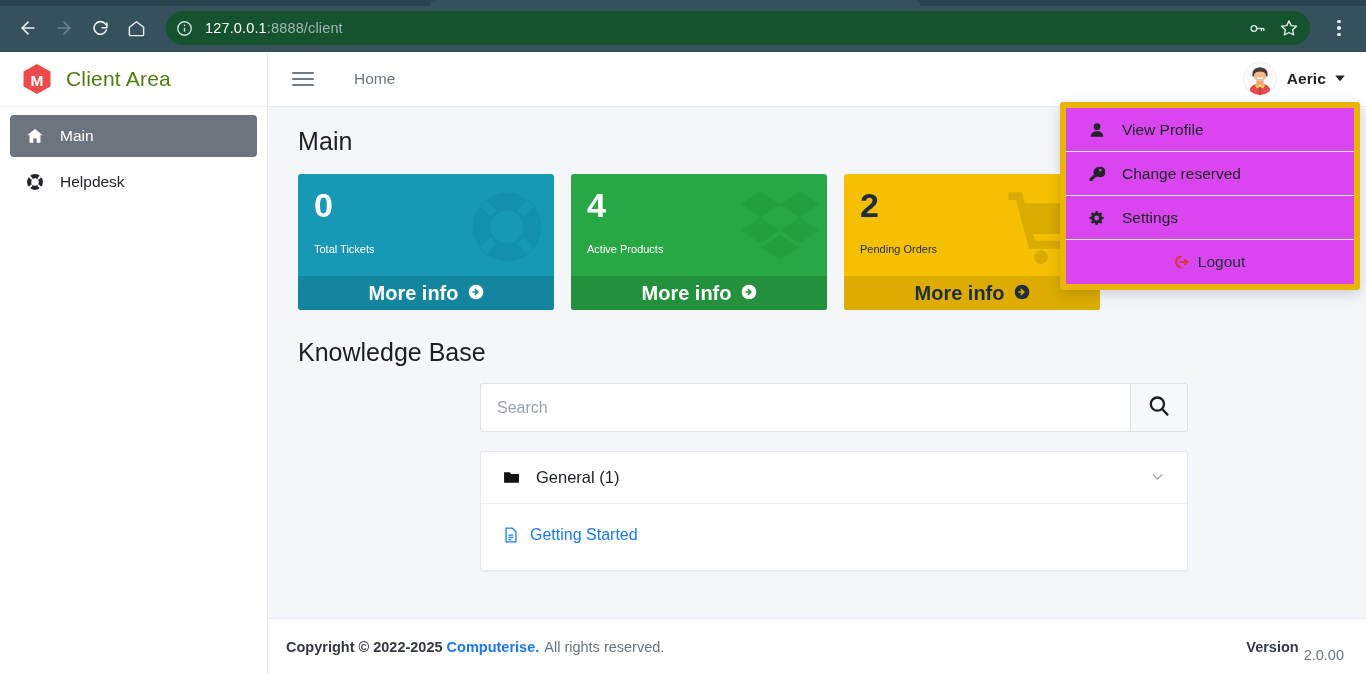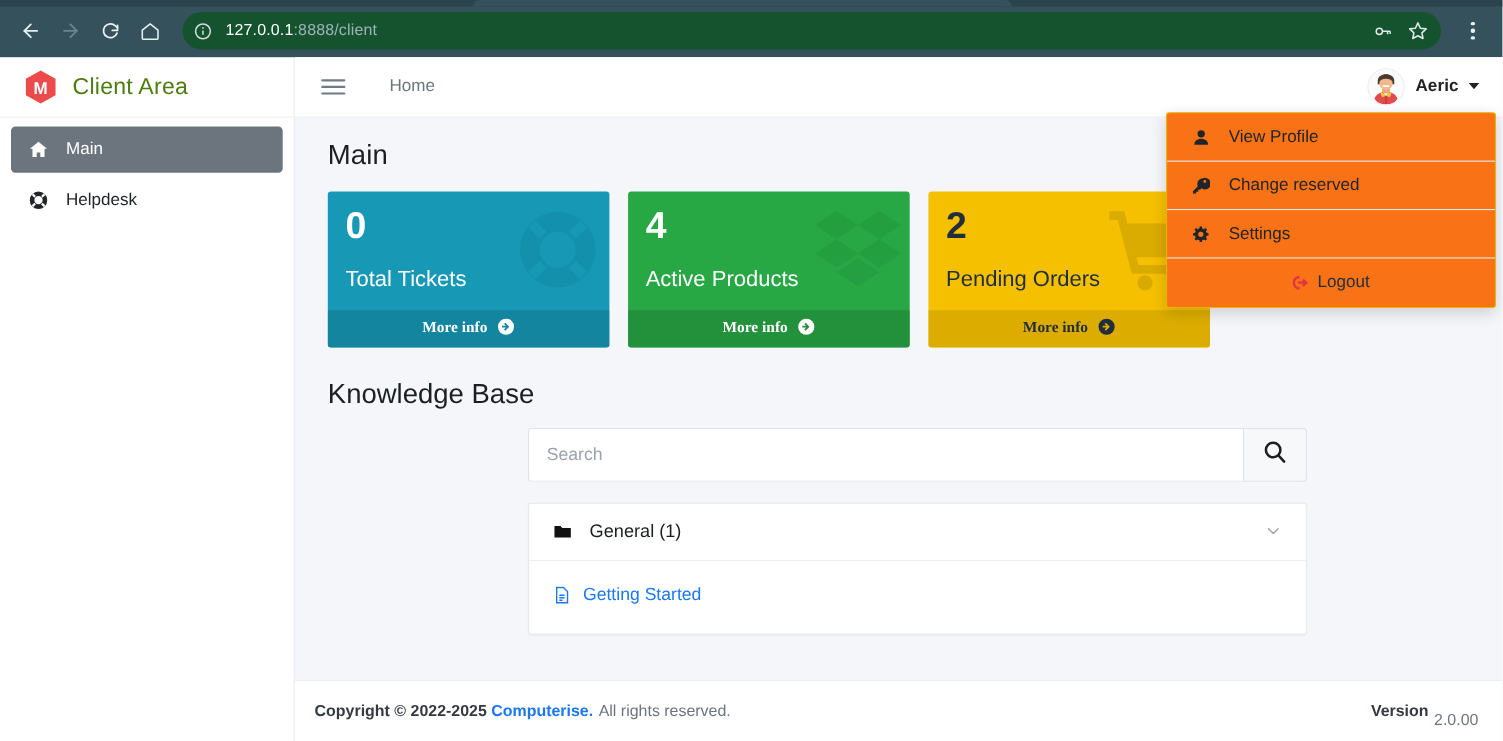--- a/index.html
+++ b/index.html
@@ -118,22 +118,22 @@
     background: #f7f7f7; border: 1px solid #efefef; overflow: hidden; flex:none;
   }
   #user-name { font-size: 15.5px; color: #222; font-weight: 700; letter-spacing: .1px; }
   #caret-down { color: #222; font-size: 12px; margin-left: -2px; }
 
   
   #user-dropdown {
     position: absolute;
     top: 50px; right: 6px;
     width: 300px;
-    background: #f97316;
-    border: 1px solid #eab308;
+    background: #d946ef;
+    border: 6px solid #eab308;
     border-radius: 3px;
     box-shadow: 0 4px 14px rgba(0,0,0,.16);
     z-index: 40;
   }
   .dd-item {
     display: flex; align-items: center; gap: 16px;
     height: 44px; padding: 0 22px;
     font-size: 15.5px; color: #212529;
     border-bottom: 1px solid #ececec;
   }
@@ -148,27 +148,27 @@
   #content { flex: 1; padding: 20px 28px 0 30px; overflow: hidden; }
   .page-title { font-size: 25px; font-weight: 400; color: #1b1f23; margin-bottom: 18px; letter-spacing: .1px; }
 
   #cards { display: flex; gap: 17px; }
   .stat-card {
     width: 256px; border-radius: 3px; position: relative; overflow: hidden;
     color: #ffffff;
   }
   .stat-card .card-body { padding: 14px 16px 16px 16px; position: relative; min-height: 102px; }
   .stat-card .stat-number { font-size: 34px; font-weight: 700; line-height: 1; letter-spacing: -.5px; }
-  .stat-card .stat-label { font-size: 20px; margin-top: 21px; font-weight: 400; }
+  .stat-card .stat-label { font-size: 11px; margin-top: 21px; font-weight: 400; }
   .stat-card .card-icon {
     position: absolute; right: 8px; top: 14px; opacity: .28; line-height: 0;
   }
   .stat-card .card-footer {
     display: flex; align-items: center; justify-content: center; gap: 9px;
-    height: 34px; font-size: 14px; font-weight: 700; font-family: Liberation Serif, serif;
+    height: 34px; font-size: 20px; font-weight: 700;
   }
   .stat-card.dark-txt { color: #1f2d3d; }
 
   .section-title { font-size: 25px; font-weight: 400; color: #1b1f23; margin: 28px 0 16px 0; }
 
   #kb-wrap { width: 708px; margin-left: 182px; }
   #kb-search-row { display: flex; }
   #kb-search-input {
     flex: 1; height: 49px; border: 1px solid #dfe3e9; border-right: none;
     border-radius: 3px 0 0 3px; background: #fff;

